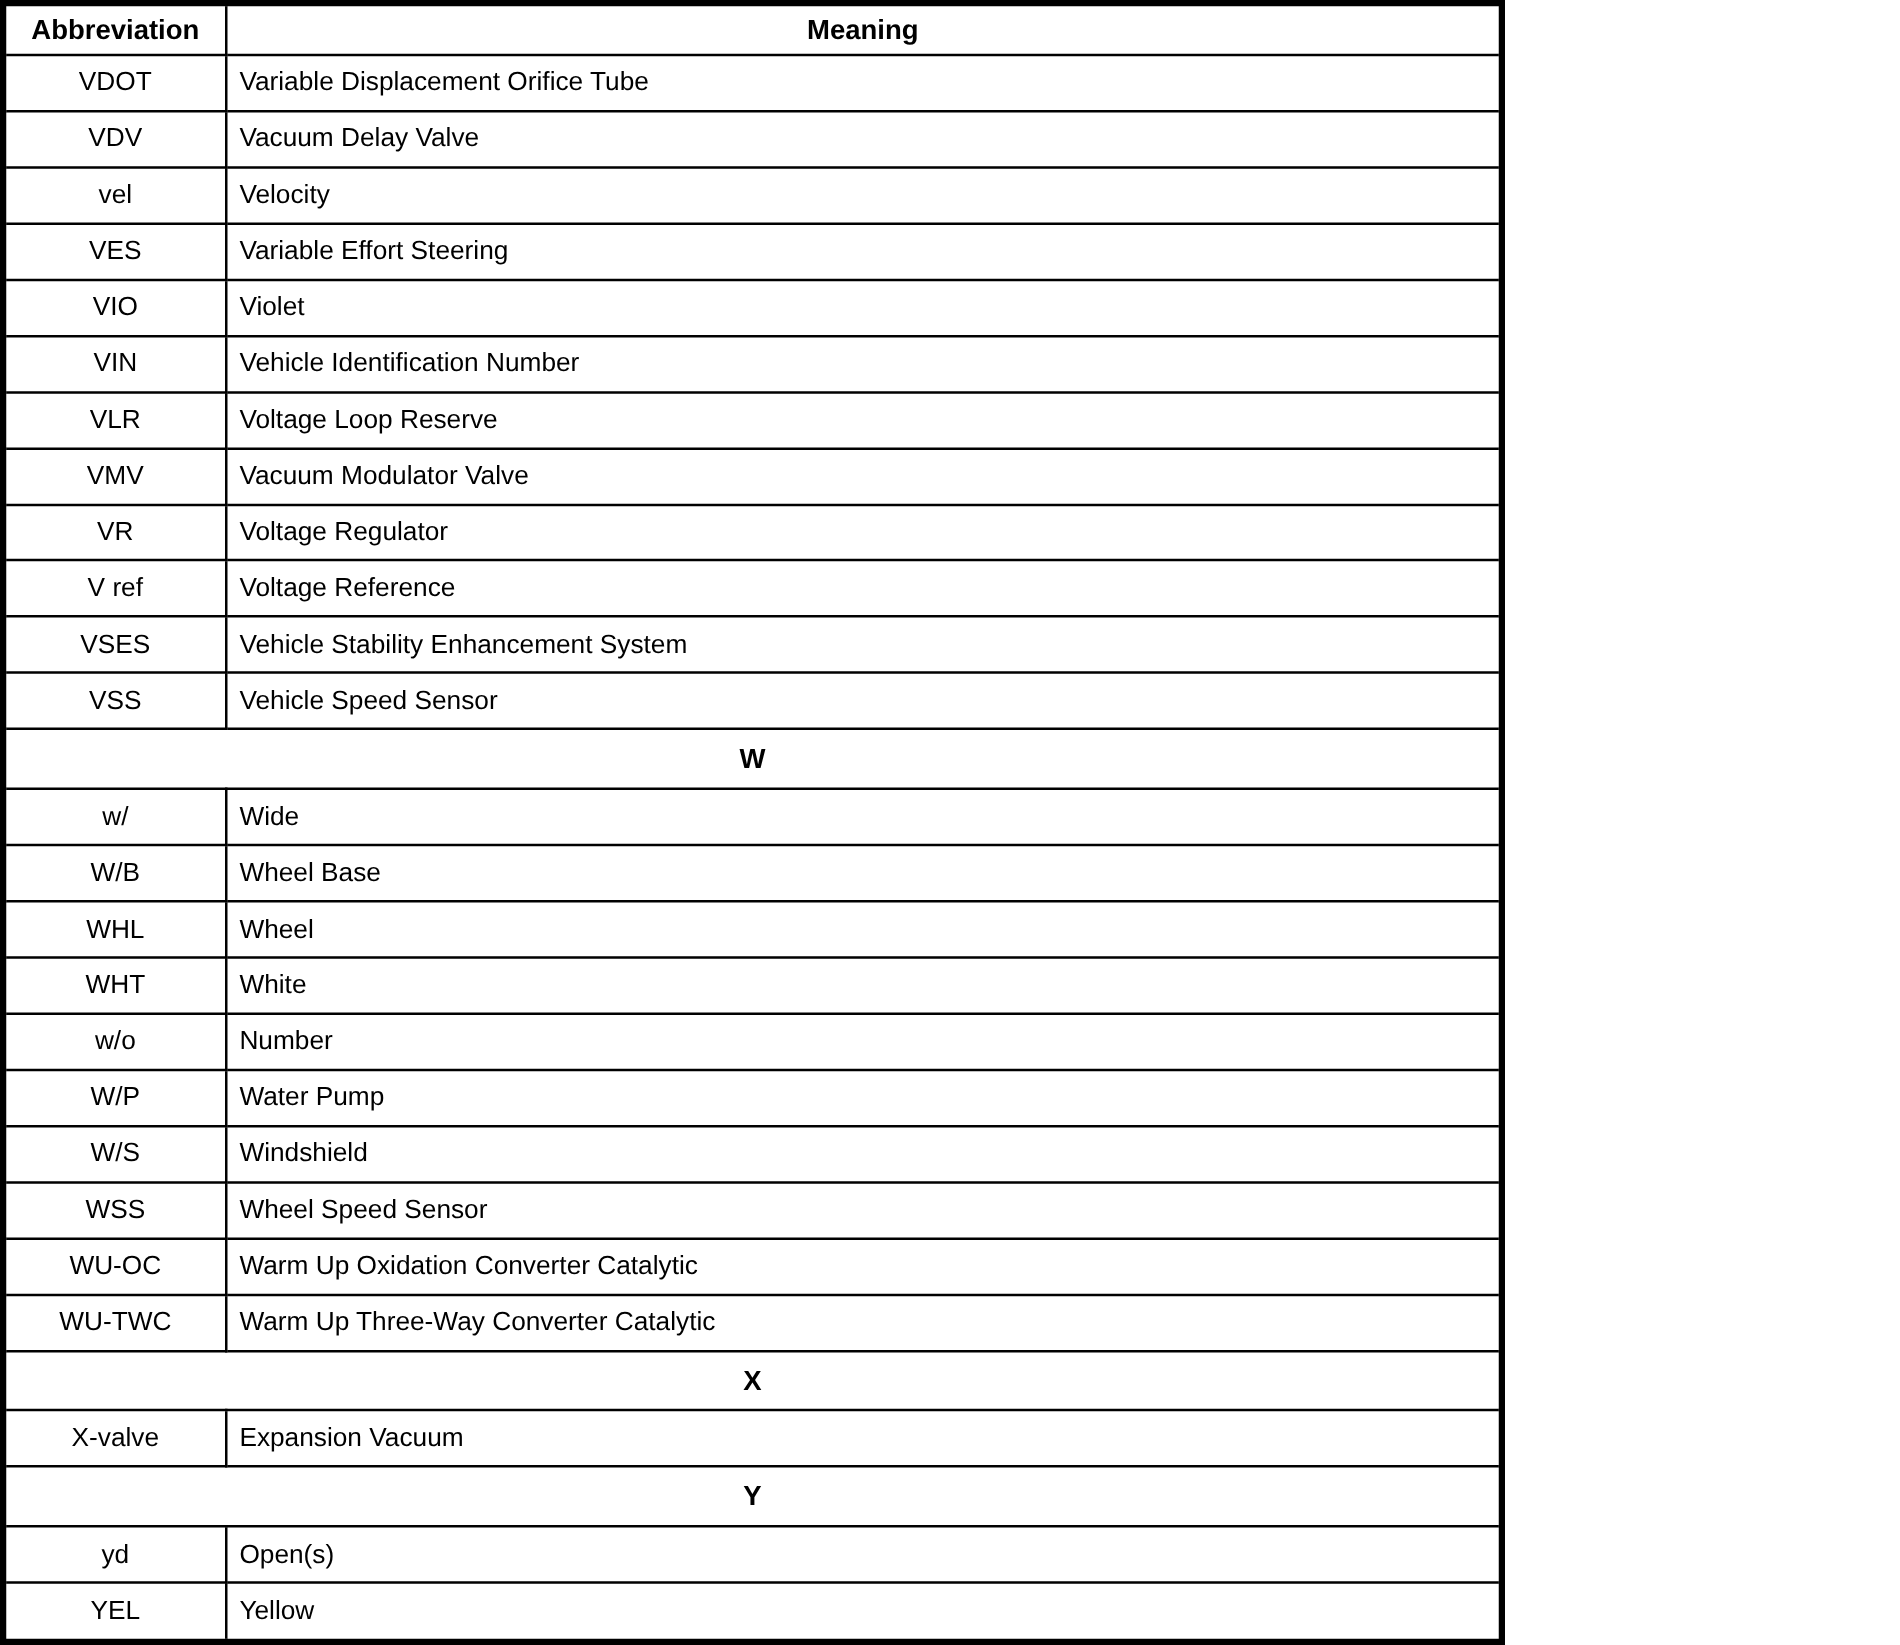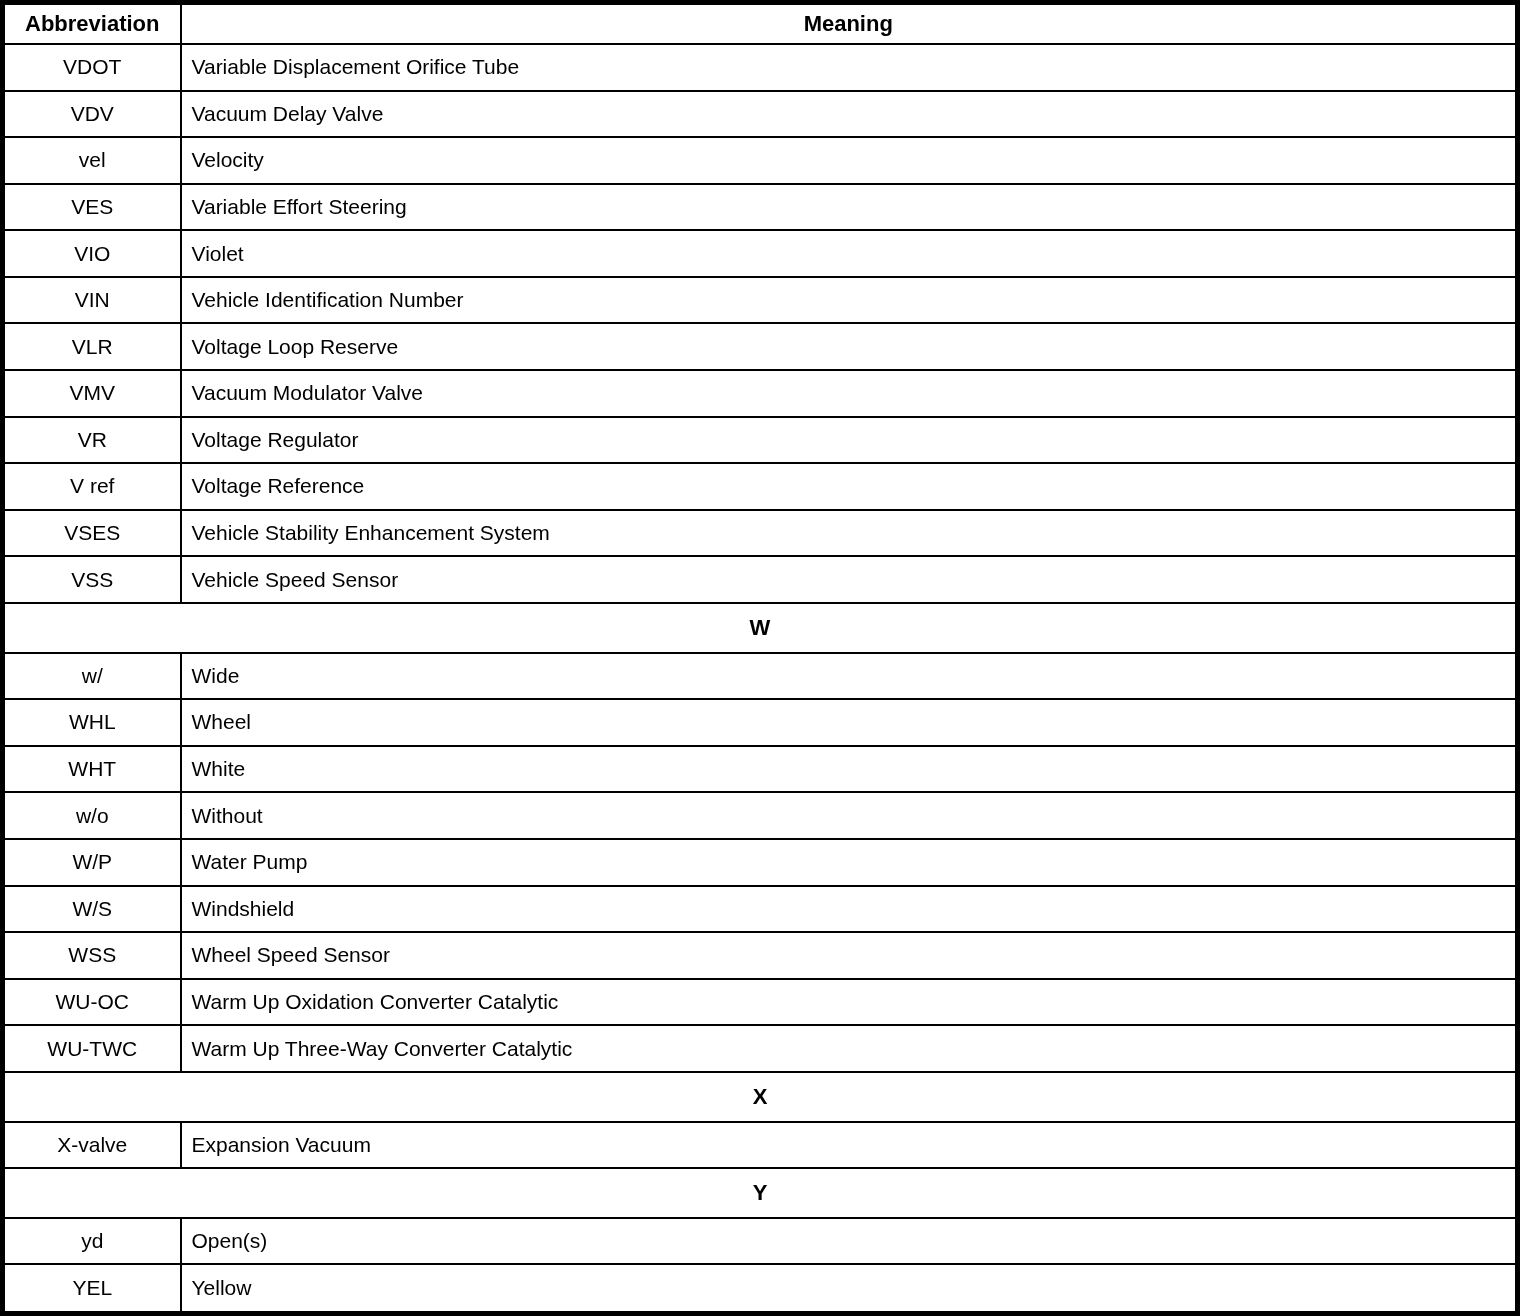--- a/index.html
+++ b/index.html
@@ -8,21 +8,21 @@
     background: #ffffff;
   }
   body {
     width: 1520px;
     height: 1316px;
     box-sizing: border-box;
   }
   table.abbr-table {
     border-collapse: collapse;
     table-layout: fixed;
-    width: 1520px;
+    width: 1204px;
     height: 1316px;
     font-family: "Liberation Sans", sans-serif;
     font-size: 21px;
     color: #000000;
     border: 5px solid #000000;
     background: #ffffff;
   }
   col.col-abbr { width: 178px; }
   col.col-meaning { width: auto; }
   th, td {
@@ -115,30 +115,34 @@
         <td class="meaning-cell">Vehicle Speed Sensor</td>
       </tr>
       <tr>
         <td colspan="2" class="section-cell">W</td>
       </tr>
       <tr>
         <td class="abbr-cell">w/</td>
         <td class="meaning-cell">Wide</td>
       </tr>
       <tr>
+        <td class="abbr-cell">W/B</td>
+        <td class="meaning-cell">Wheel Base</td>
+      </tr>
+      <tr>
         <td class="abbr-cell">WHL</td>
         <td class="meaning-cell">Wheel</td>
       </tr>
       <tr>
         <td class="abbr-cell">WHT</td>
         <td class="meaning-cell">White</td>
       </tr>
       <tr>
         <td class="abbr-cell">w/o</td>
-        <td class="meaning-cell">Without</td>
+        <td class="meaning-cell">Number</td>
       </tr>
       <tr>
         <td class="abbr-cell">W/P</td>
         <td class="meaning-cell">Water Pump</td>
       </tr>
       <tr>
         <td class="abbr-cell">W/S</td>
         <td class="meaning-cell">Windshield</td>
       </tr>
       <tr>

